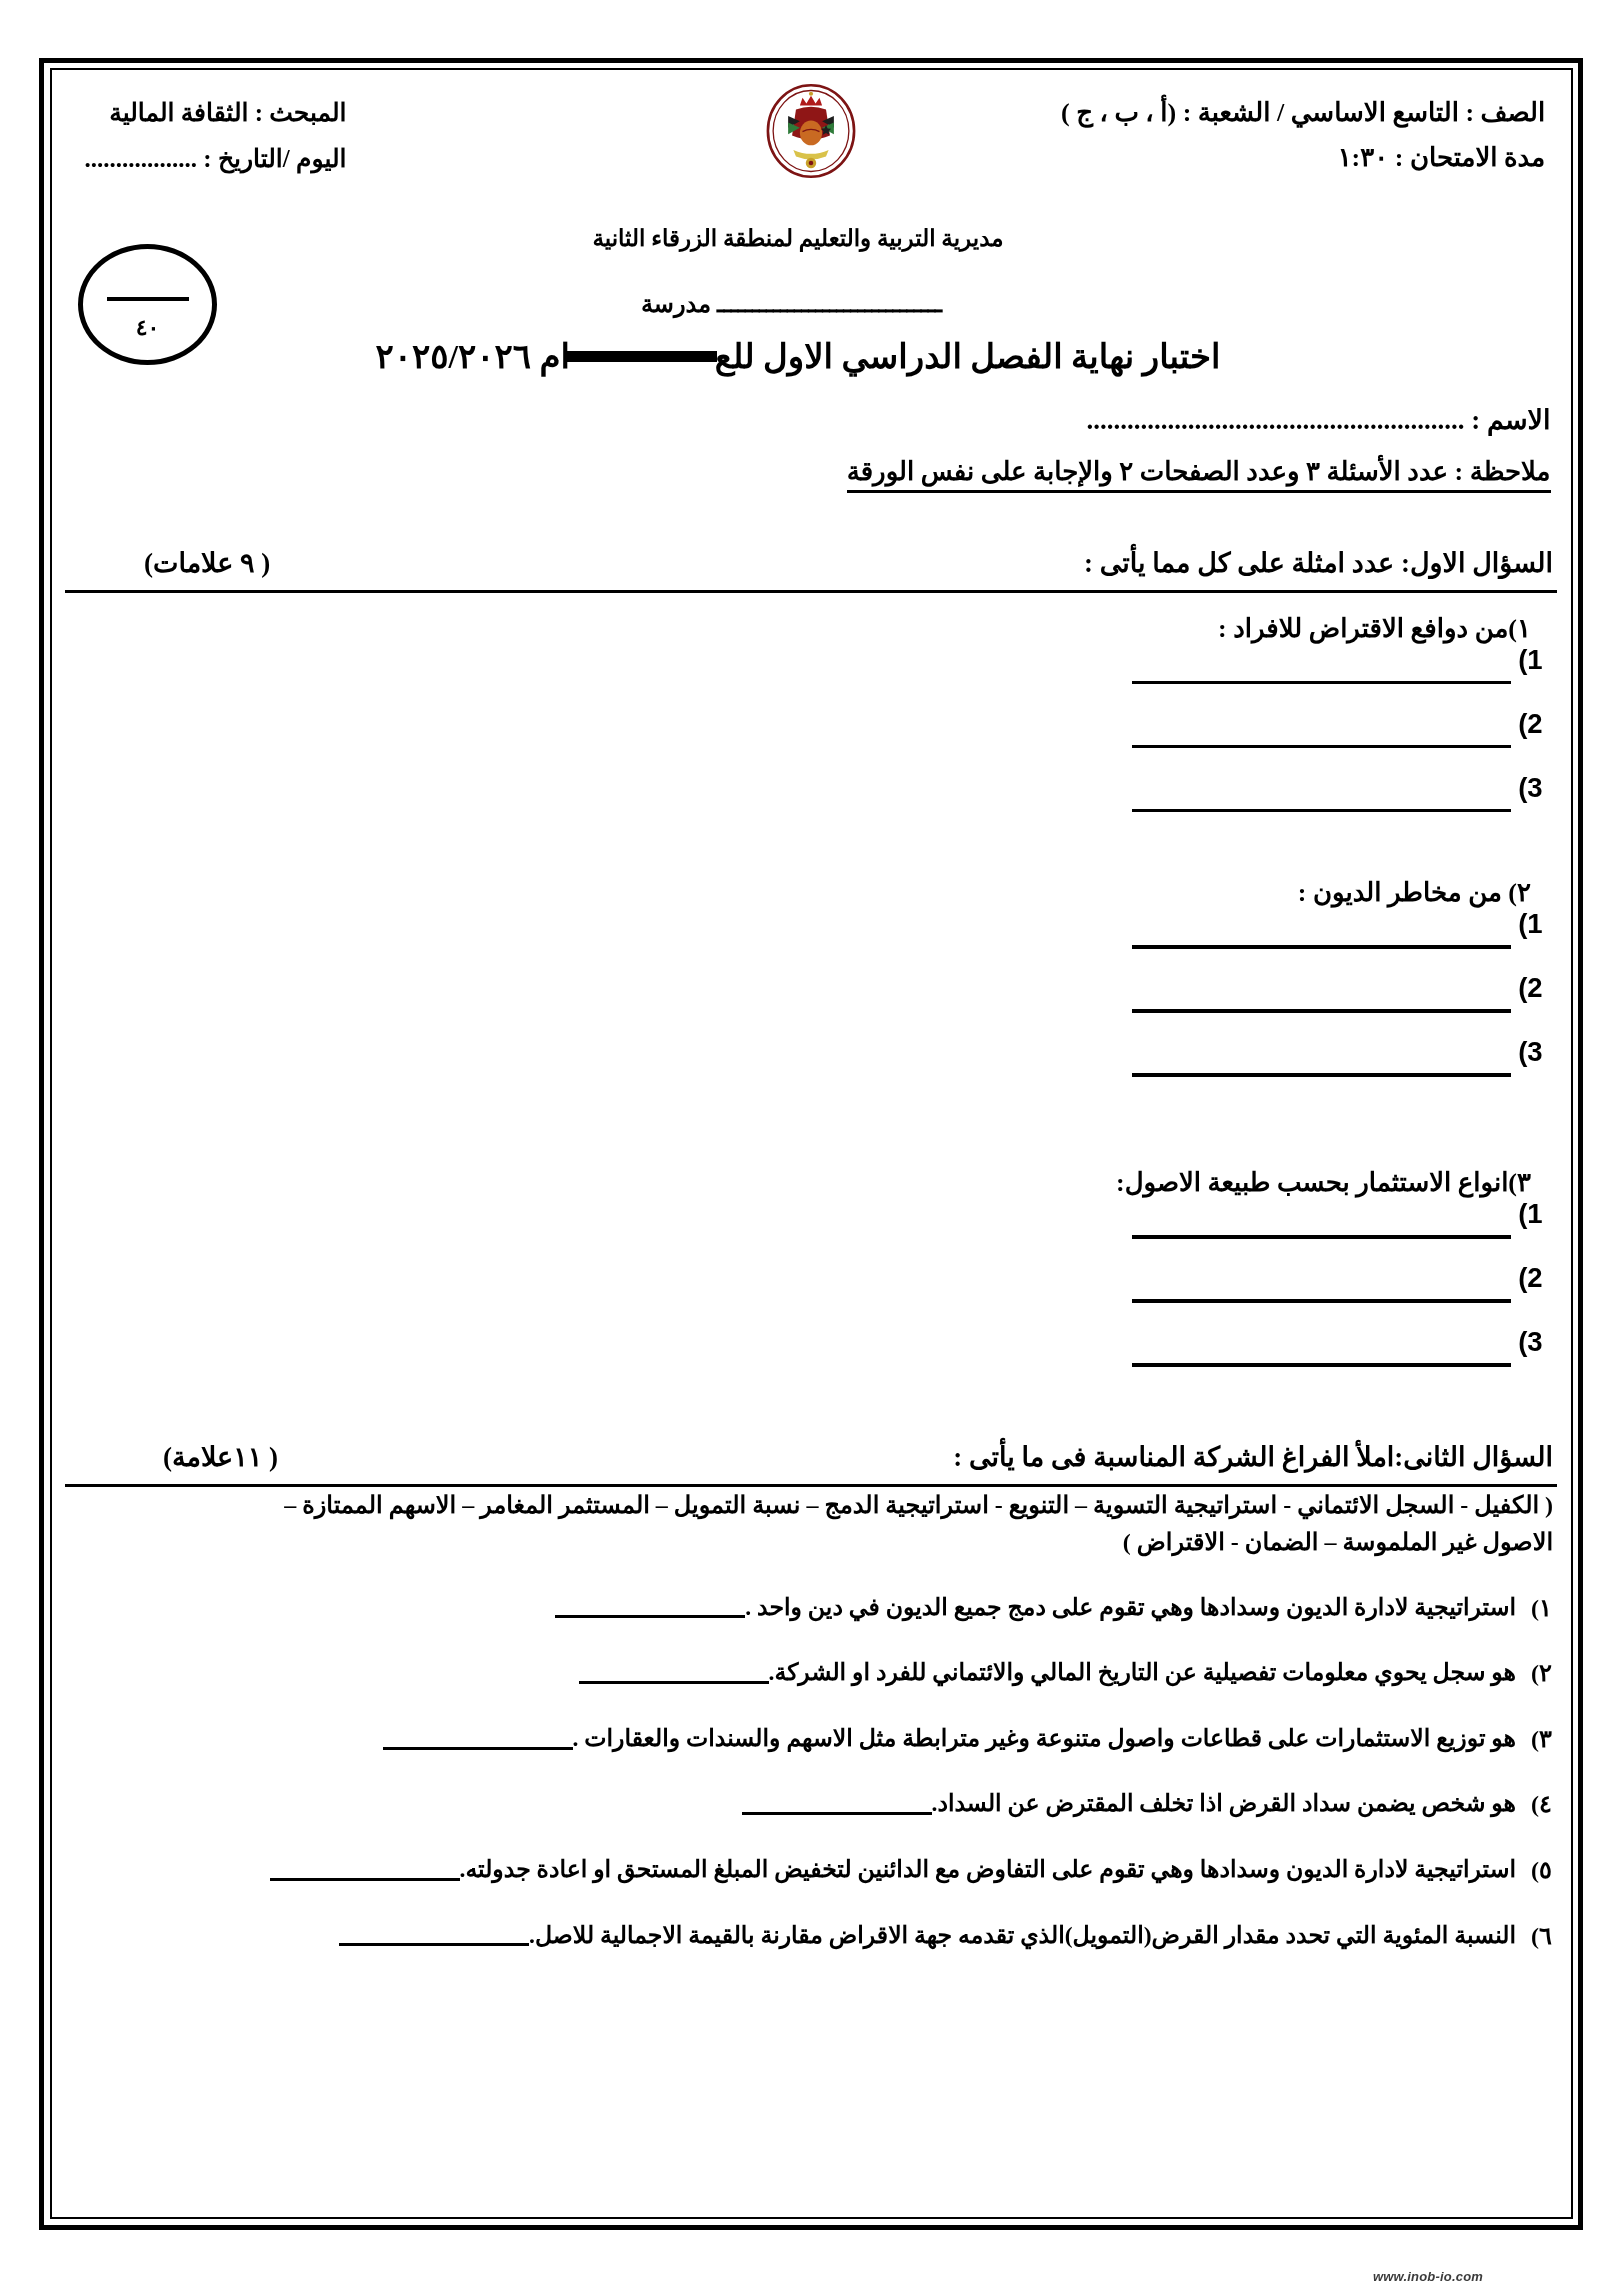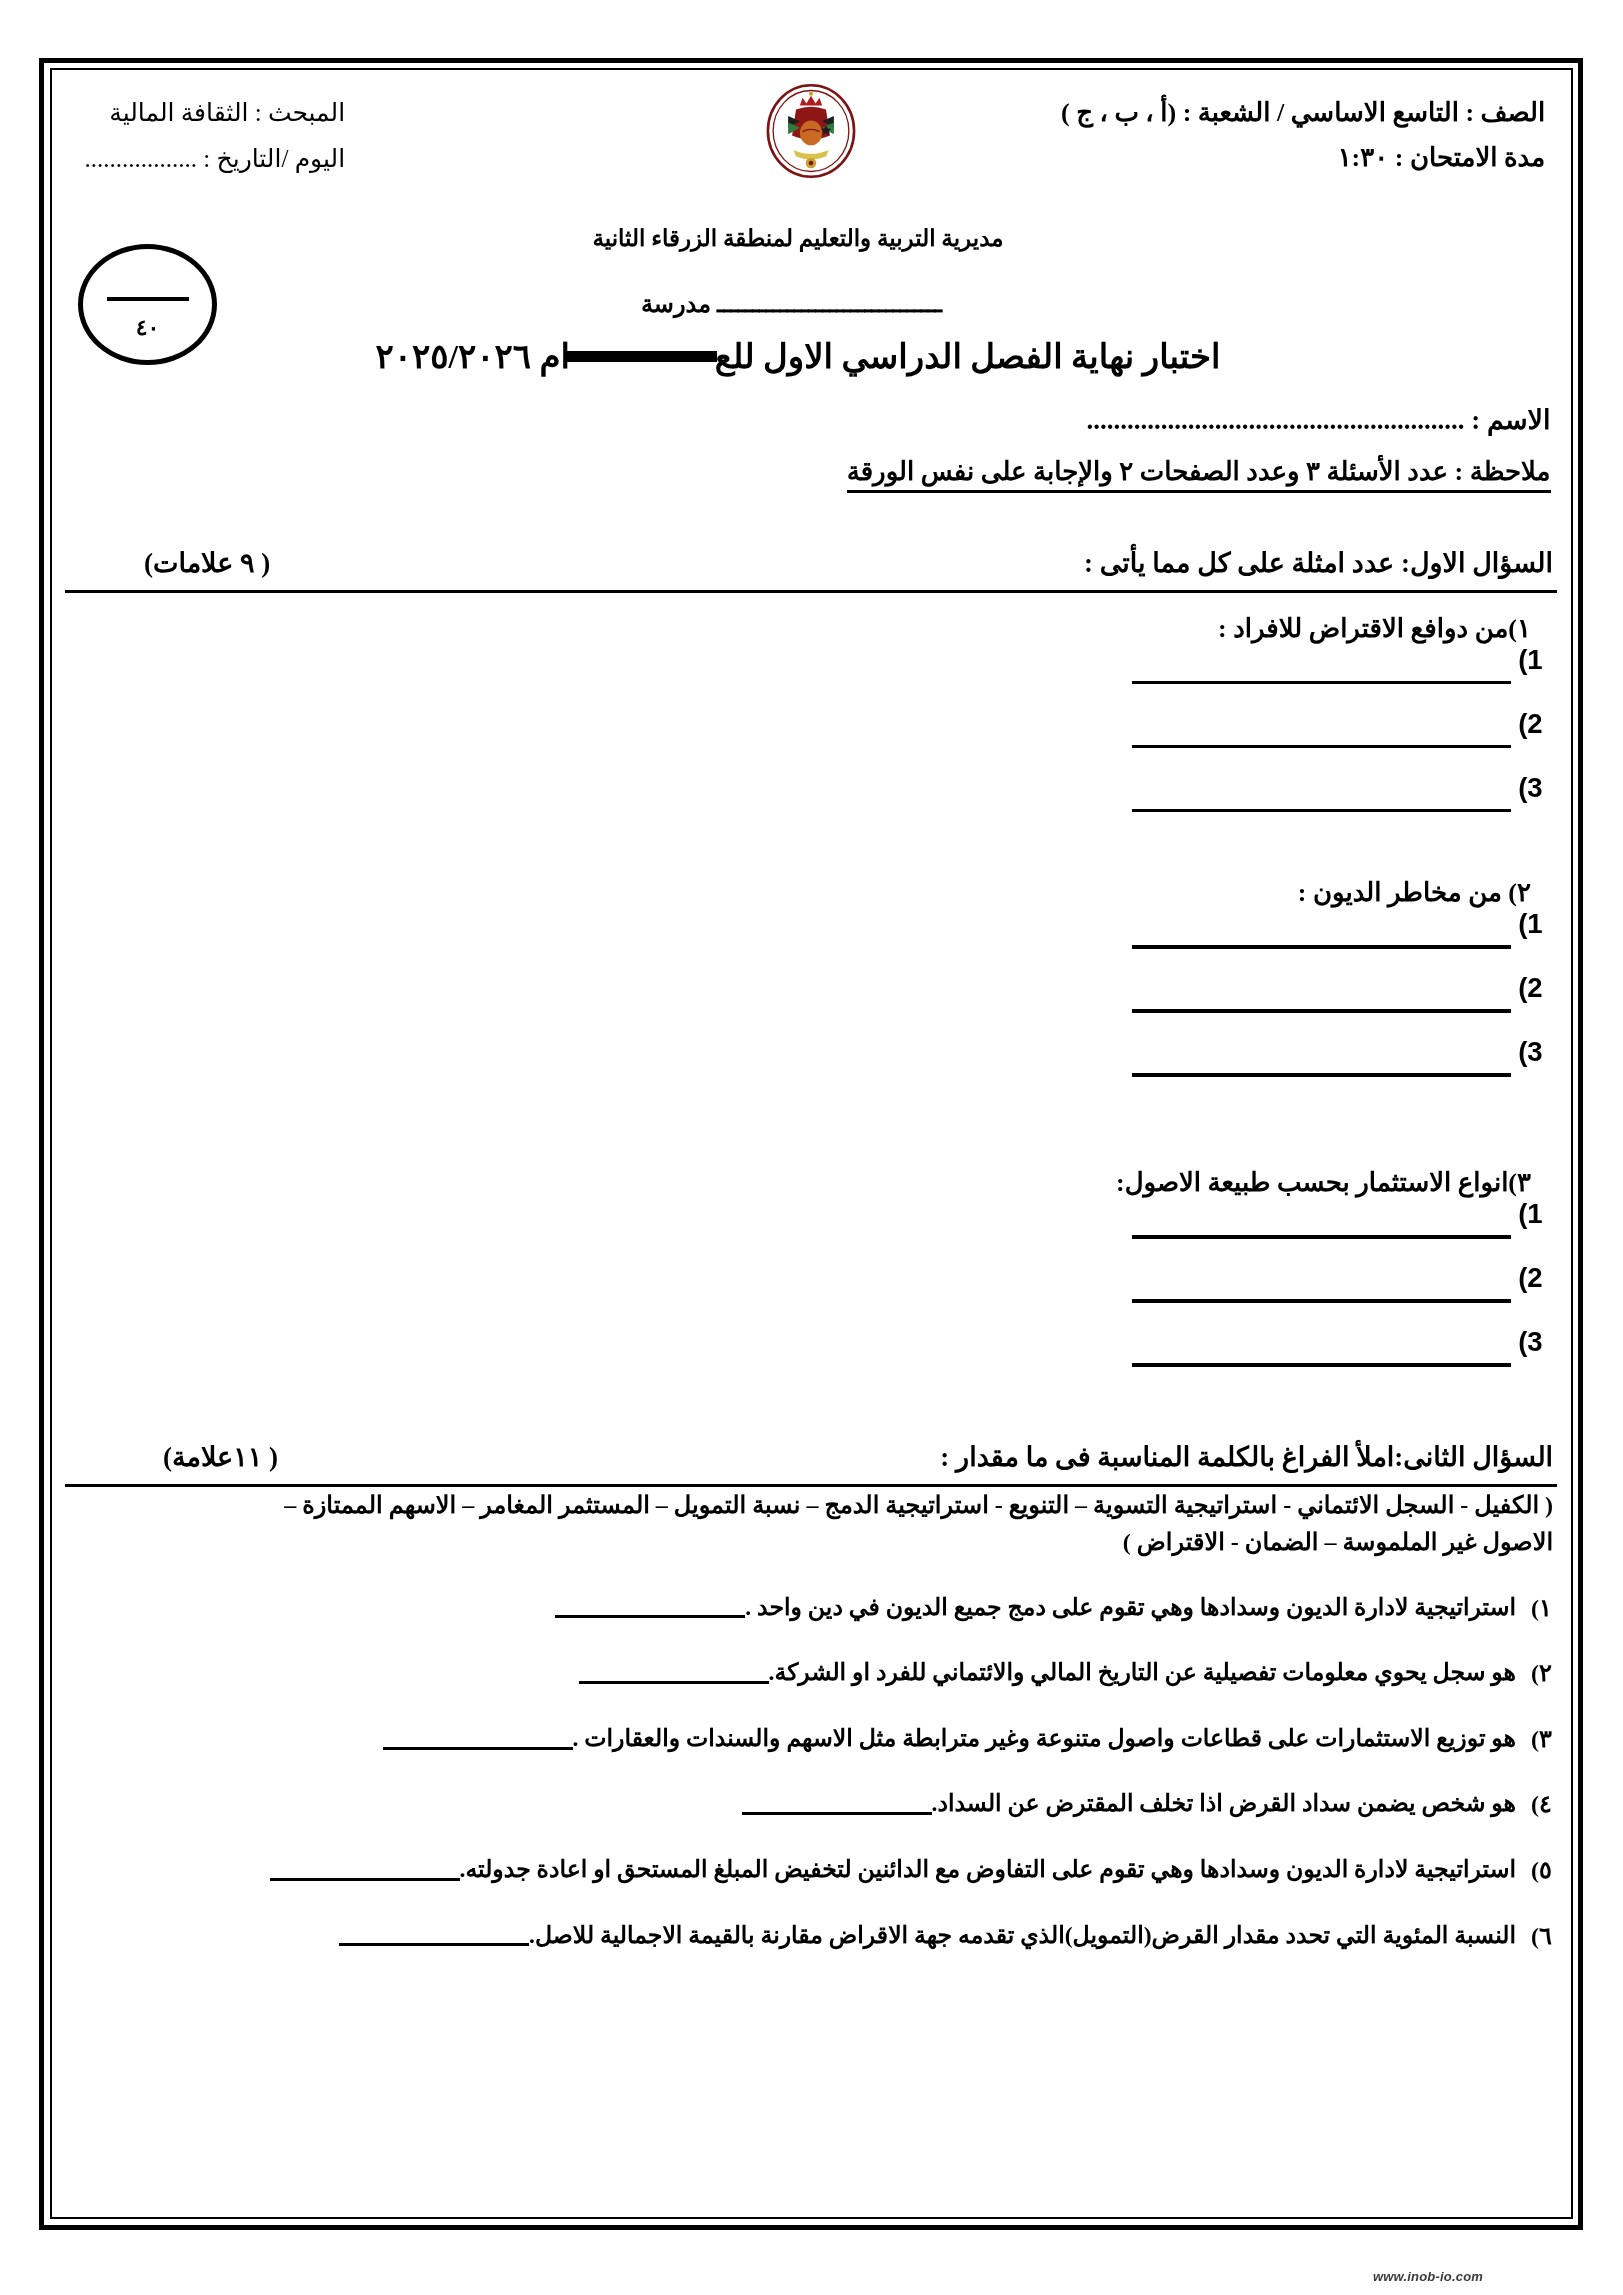--- a/index.html
+++ b/index.html
@@ -58,21 +58,21 @@
     font-weight: bold;
     font-size: 26px;
     line-height: 1.75;
     color: #000;
   }
   .hdr-left {
     position: absolute;
     left: 19.6px;
     top: 10.5px;
     text-align: right;
-    font-weight: normal;
+    font-weight: bold;
     font-size: 25px;
     line-height: 1.85;
     color: #000;
   }
   .hdr-logo {
     position: absolute;
     left: 50%;
     transform: translateX(-50%);
     top: 2.6px;
     width: 111px;
@@ -423,21 +423,21 @@
     <div class="blank-item">
       <span class="num">2)</span>
       <span class="rule"></span>
     </div>
     <div class="blank-item">
       <span class="num">3)</span>
       <span class="rule"></span>
     </div>
 
     <div class="q2-head">
-      <span class="q-text">السؤال الثانى:املأ الفراغ بالكلمة المناسبة فى ما مقدار :</span>
+      <span class="q-text">السؤال الثانى:املأ الفراغ الشركة المناسبة فى ما يأتى :</span>
       <span class="q-marks">( ١١علامة)</span>
     </div>
 
     <div class="wordbank">
       <div>( الكفيل - السجل الائتماني - استراتيجية التسوية – التنويع - استراتيجية الدمج – نسبة التمويل – المستثمر المغامر – الاسهم الممتازة –</div>
       <div>الاصول غير الملموسة – الضمان - الاقتراض )</div>
     </div>
 
     <div class="fill-list">
 

